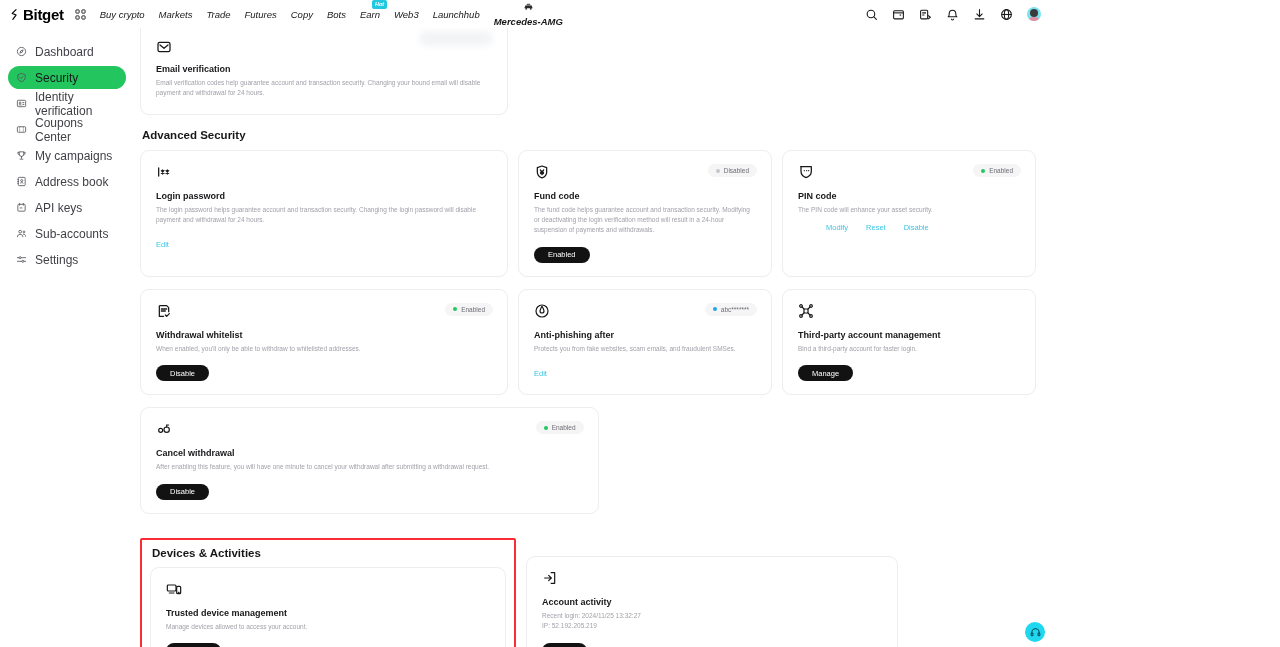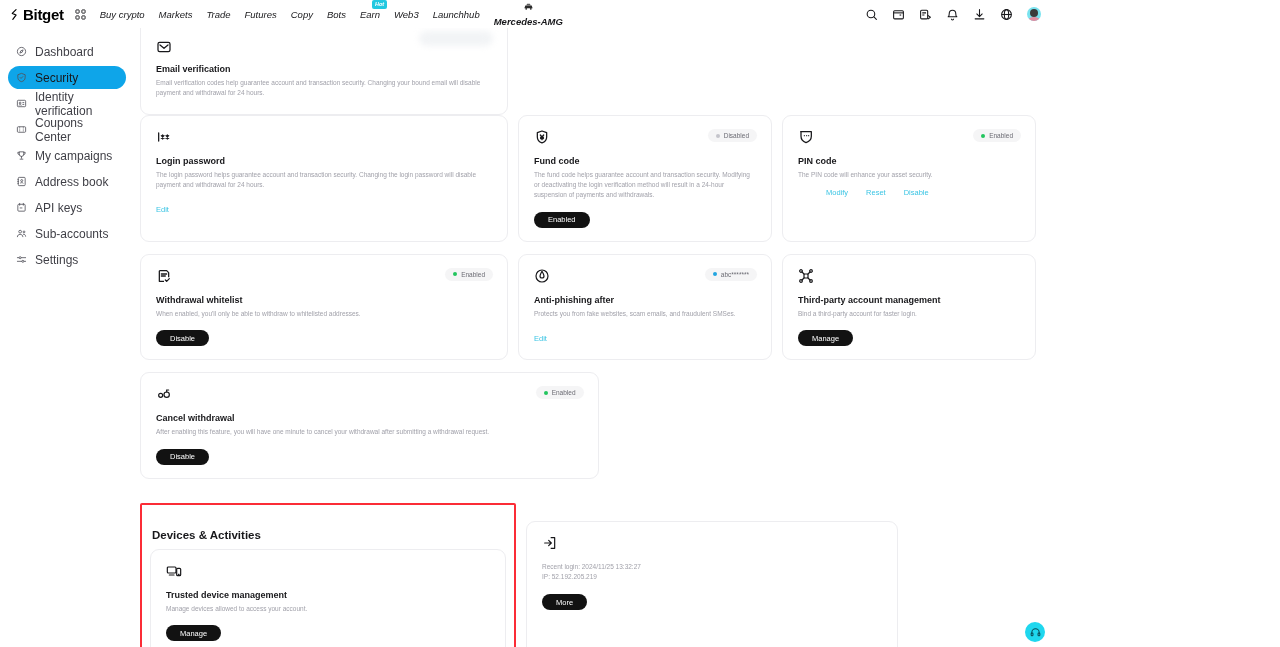--- a/index.html
+++ b/index.html
@@ -66,21 +66,21 @@
   .sidebar {
     width: 134px; flex: 0 0 134px;
     padding-top: 12px; background: #fff;
   }
   .side-item {
     display: flex; align-items: center; gap: 8px;
     height: 23px; margin: 0 8px 3px 8px;
     padding: 0 8px; border-radius: 12px;
     font-size: 12px; color: #3f3f46; cursor: pointer;
   }
-  .side-item.active { background: #0ea5e9; color: #18181b; font-weight: 500; }
+  .side-item.active { background: #22c55e; color: #18181b; font-weight: 500; }
   .side-icon { width: 11px; height: 11px; flex: 0 0 11px; display:block; color:#52525b; }
 
   
   .main {
     flex: 1; padding: 0 17px 0 6px;
     overflow: hidden;
   }
   .section-title {
     font-size: 11.5px; font-weight: bold; color: #18181b;
     margin: 14px 0 9px 2px;
@@ -136,21 +136,21 @@
 
   
   .devices-wrap {
     border: 2px solid #fb2c36;
     border-radius: 2px;
     padding: 6px 8px 9px 8px;
     width: 376px;
     margin-top: 12px;
     position: relative;
   }
-  .devices-wrap .section-title { margin: 18px 0 8px 2px; }
+  .devices-wrap .section-title { margin: 1px 0 8px 2px; }
   .devices-area { display: flex; gap: 10px; }
   .card.devcard { flex: 0 0 358px; min-height: 108px; }
   .card.activity {
     flex: 0 0 372px; min-height: 108px; margin-top: 30px;
   }
   .activity-line { font-size: 6.5px; color: #a1a1aa; line-height: 1.6; }
 
   
   .support {
     position: absolute; right: 8px; bottom: 5px;
@@ -315,20 +315,21 @@
         <div class="badge blurred"></div>
         <svg class="card-icon" viewBox="0 0 24 24" fill="none" stroke="currentColor" stroke-width="1.9">
           <rect x="3" y="5" width="18" height="14" rx="2.5"></rect>
             <path d="M6 9l6 5 6-5" stroke-linecap="round" stroke-linejoin="round"></path>
         </svg>
         <div class="card-title">Email verification</div>
         <div class="card-desc">Email verification codes help guarantee account and transaction security. Changing your bound email will disable payment and withdrawal for 24 hours.</div>
         <span class="link">Edit</span>
       </div>
 
+      <div class="section-title">Advanced Security</div>
 
       <div class="cards-row">
         <div class="card wide">
           <svg class="card-icon" viewBox="0 0 24 24" fill="none" stroke="currentColor" stroke-width="1.9">
             <path d="M4 6v12" stroke-linecap="round"></path>
               <path d="M10 9v6M8 10l4 4M12 10l-4 4M17 9v6M15 10l4 4M19 10l-4 4" stroke-linecap="round"></path>
           </svg>
           <div class="card-title">Login password</div>
           <div class="card-desc">The login password helps guarantee account and transaction security. Changing the login password will disable payment and withdrawal for 24 hours.</div>
           <span class="link">Edit</span>
@@ -449,20 +450,21 @@
             <div class="card-desc">Manage devices allowed to access your account.</div>
             <button class="btn">Manage</button>
           </div>
         </div>
 
         <div class="card activity">
           <svg class="card-icon" viewBox="0 0 24 24" fill="none" stroke="currentColor" stroke-width="1.8">
             <path d="M13 4h6v16h-6" stroke-linejoin="round"></path>
               <path d="M4 12h10M10 8l4 4-4 4" stroke-linecap="round" stroke-linejoin="round"></path>
           </svg>
+          <div class="card-title">Account activity</div>
           <div class="activity-line">Recent login: 2024/11/25 13:32:27</div>
           <div class="activity-line" style="margin-bottom:8px">IP: 52.192.205.219</div>
           <button class="btn">More</button>
         </div>
       </div>
 
     </div>
   </div>
 
   <div class="support">

